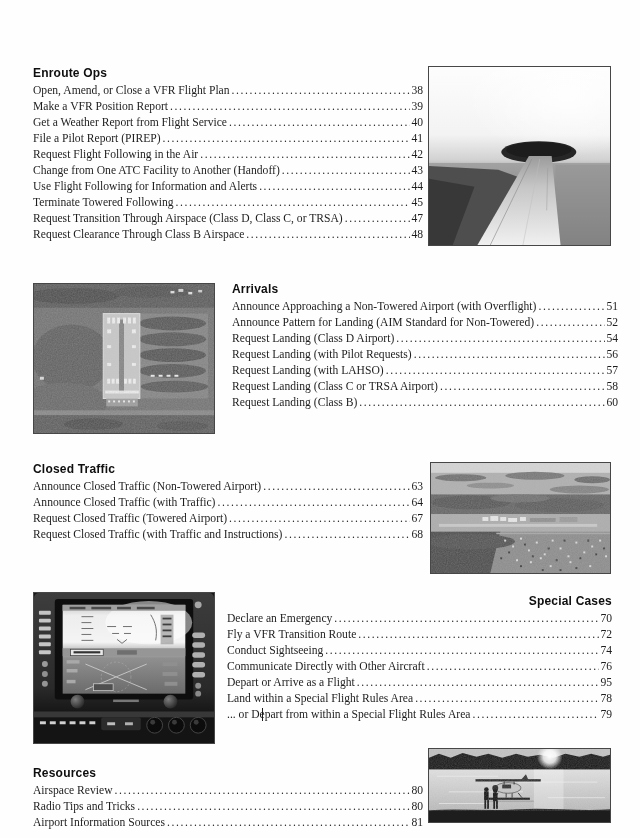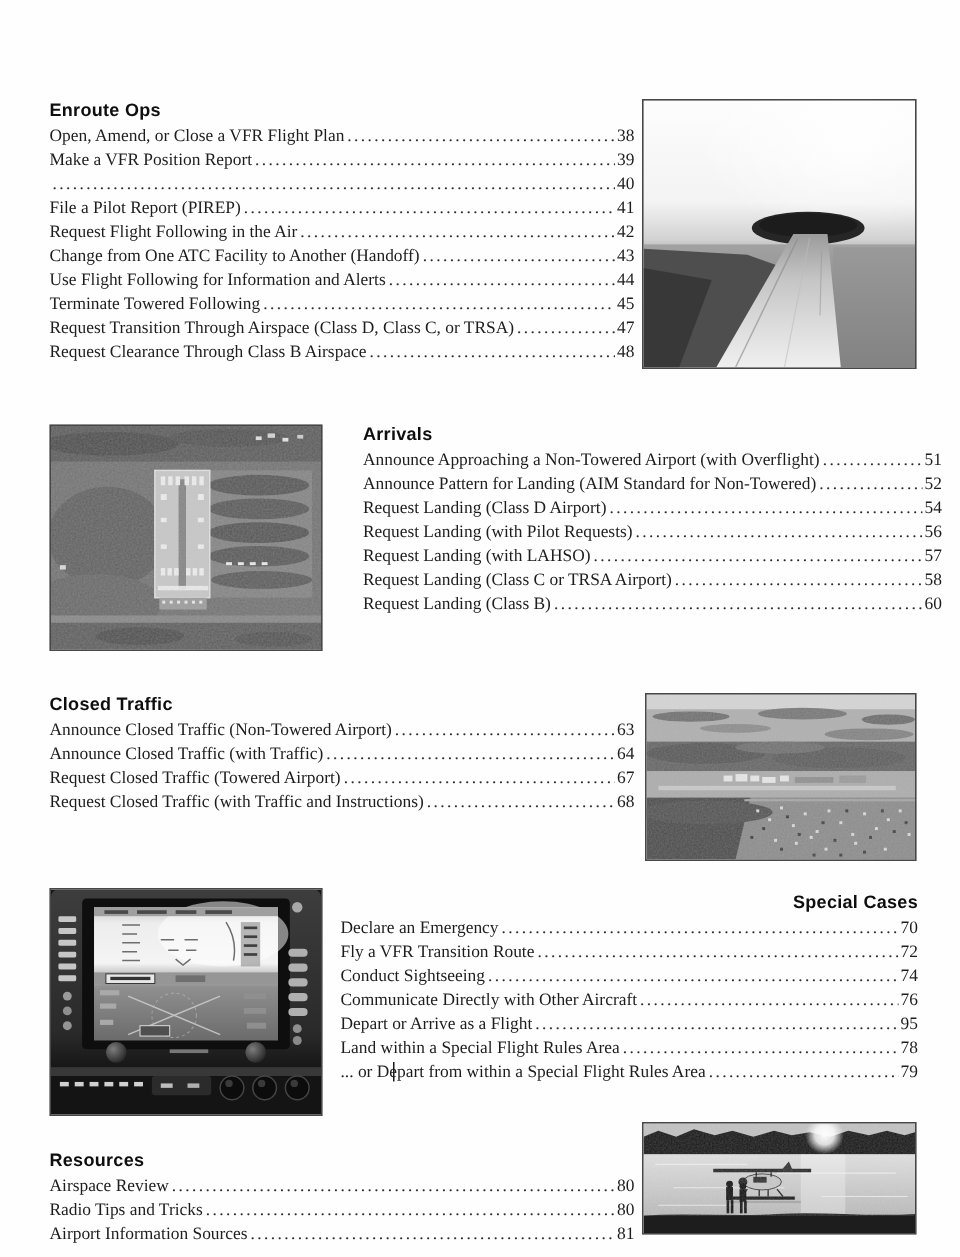--- a/index.html
+++ b/index.html
@@ -46,20 +46,21 @@
           <span class="t">Open, Amend, or Close a VFR Flight Plan</span>
           <span class="leader"></span>
           <span class="pg">38</span>
         </div>
       <div class="entry">
           <span class="t">Make a VFR Position Report</span>
           <span class="leader"></span>
           <span class="pg">39</span>
         </div>
       <div class="entry">
+          <span class="t">Get a Weather Report from Flight Service</span>
           <span class="leader"></span>
           <span class="pg">40</span>
         </div>
       <div class="entry">
           <span class="t">File a Pilot Report (PIREP)</span>
           <span class="leader"></span>
           <span class="pg">41</span>
         </div>
       <div class="entry">
           <span class="t">Request Flight Following in the Air</span>
@@ -198,21 +199,21 @@
       </g>
       <rect x="6" y="94" width="4" height="3" fill="#dcdcdc"></rect>
       <rect y="128" width="182" height="5" fill="#868686"></rect>
       <rect y="133" width="182" height="18" fill="#5c5c5c"></rect>
       <ellipse cx="60" cy="142" rx="30" ry="6" fill="#4e4e4e"></ellipse>
       <ellipse cx="150" cy="144" rx="26" ry="5" fill="#525252"></ellipse>
       <rect width="182" height="151" filter="url(#r-noise)"></rect>
     </svg>
   </figure>
 
-  <section class="toc" style="left:242px; top:282px; width:386px;">
+  <section class="toc" style="left:232px; top:282px; width:386px;">
     <h2 class="hd">Arrivals</h2>
     <div>
       <div class="entry">
           <span class="t">Announce Approaching a Non-Towered Airport (with Overflight)</span>
           <span class="leader"></span>
           <span class="pg">51</span>
         </div>
       <div class="entry">
           <span class="t">Announce Pattern for Landing (AIM Standard for Non-Towered)</span>
           <span class="leader"></span>

